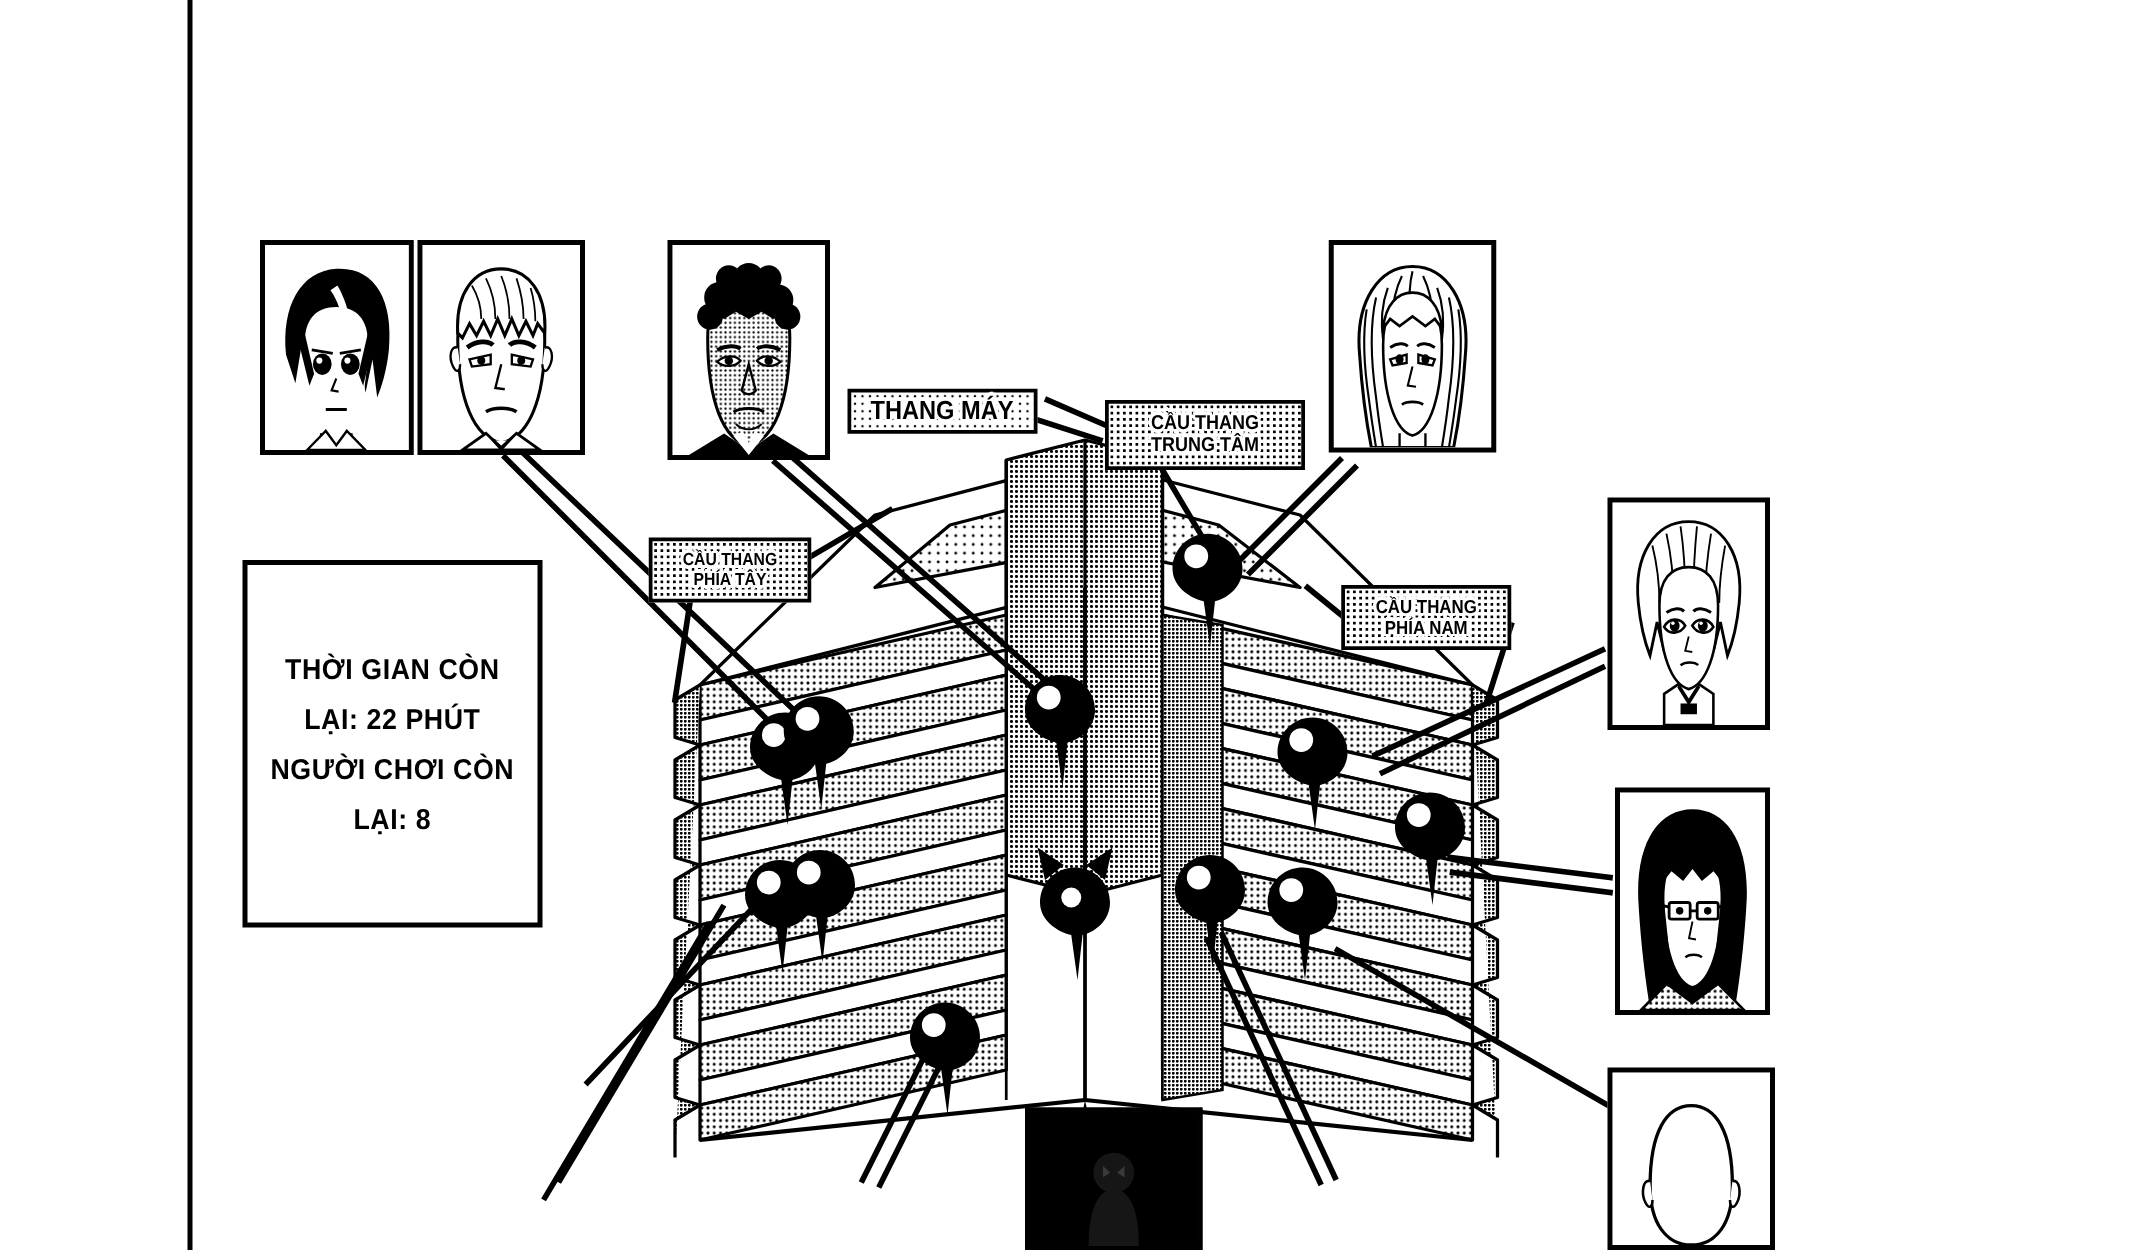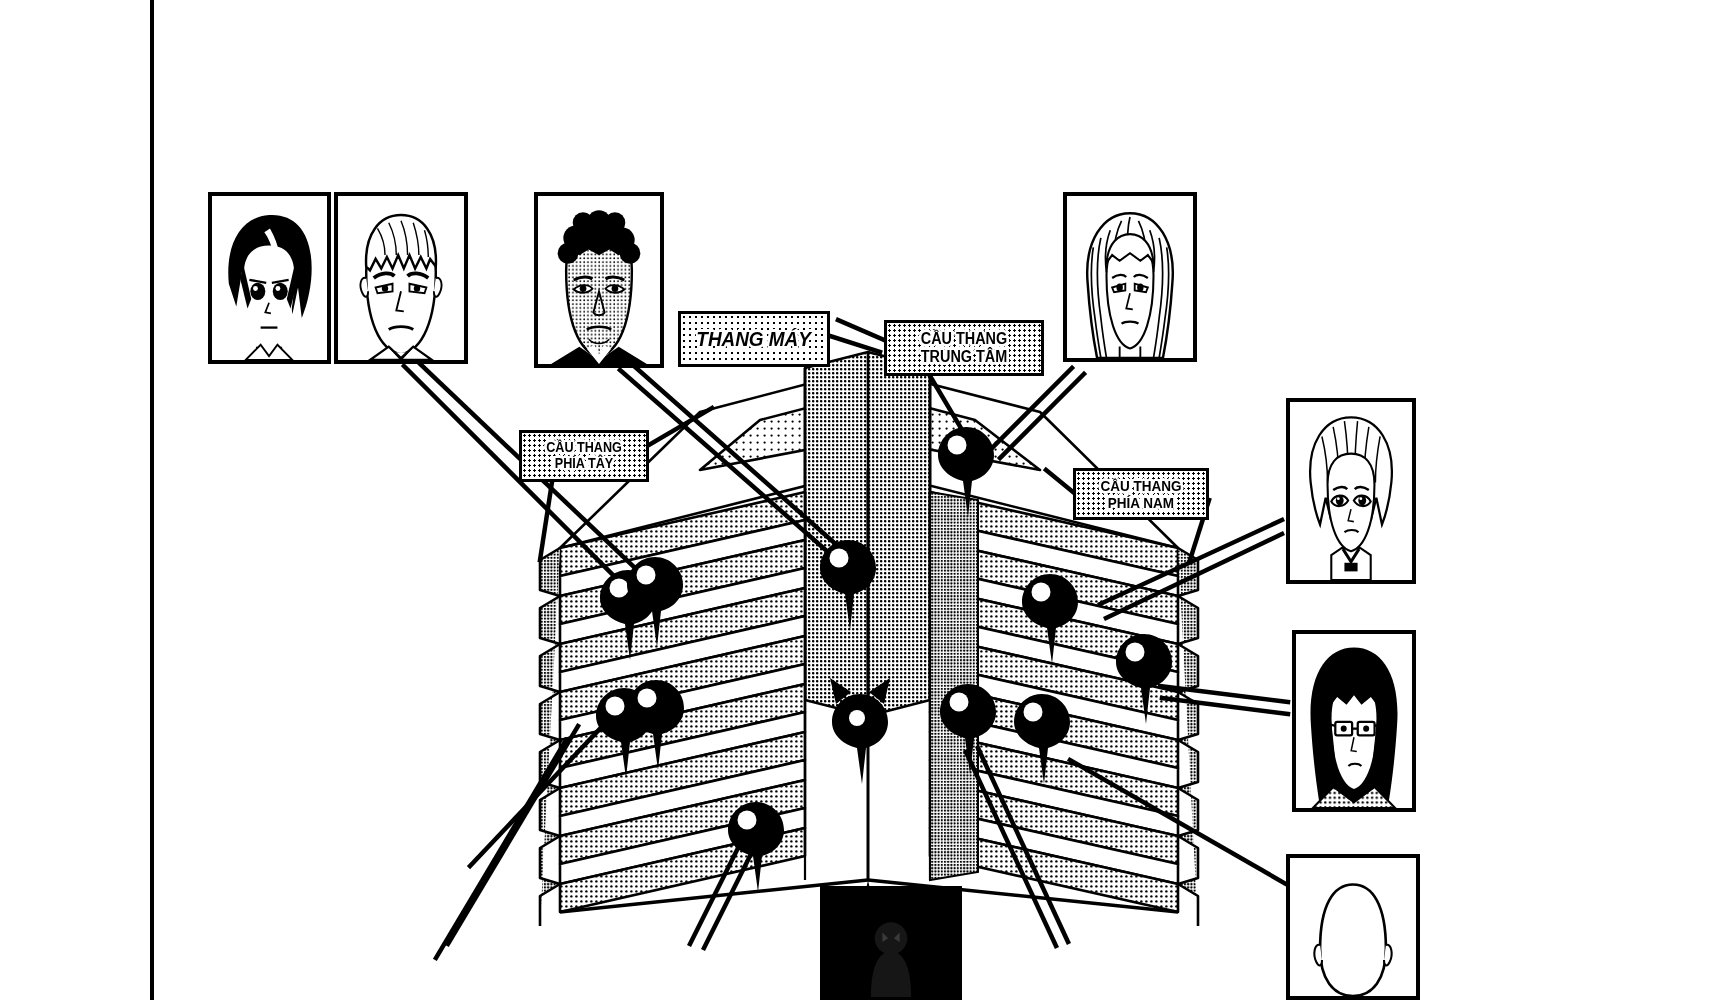--- a/index.html
+++ b/index.html
@@ -65,21 +65,21 @@
     position:relative;z-index:2;color:#000;font-weight:bold;
     font-family:"Liberation Sans", sans-serif;
     line-height:1.14;
     transform:scaleX(0.9);
     white-space:pre-line;
     text-shadow:
        2px 0 0 #fff,-2px 0 0 #fff,0 2px 0 #fff,0 -2px 0 #fff,
        2px 2px 0 #fff,-2px 2px 0 #fff,2px -2px 0 #fff,-2px -2px 0 #fff,
        3px 0 0 #fff,-3px 0 0 #fff,0 3px 0 #fff,0 -3px 0 #fff;
   }
-  #callout-elevator{left:678px;top:311px;width:152px;height:56px;font-style:italic;}
+  #callout-elevator{left:678px;top:311px;width:152px;height:36px;}
   #callout-elevator .ctext{font-size:21px;}
   #callout-west{left:519px;top:430px;width:130px;height:52px;}
   #callout-west .ctext{font-size:14px;}
   #callout-center{left:884px;top:320px;width:160px;height:56px;}
   #callout-center .ctext{font-size:16px;}
   #callout-south{left:1073px;top:468px;width:136px;height:52px;}
   #callout-south .ctext{font-size:15px;}
 
   
   .darkpanel{
@@ -271,20 +271,29 @@
 
       <use href="#pin" x="968" y="712"></use>
       <use href="#pin" x="1042" y="722"></use>
 
       <use href="#pincat" x="860" y="722"></use>
 
       <use href="#pin" x="756" y="830"></use>
     </svg>
   </div>
 
+  <div class="infobox">
+
+    <div class="txt">
+      <div>THỜI GIAN CÒN</div>
+      <div>LẠI: 22 PHÚT</div>
+      <div>NGƯỜI CHƠI CÒN</div>
+      <div>LẠI: 8</div>
+    </div>
+  </div>
 
   <div class="callout" id="callout-elevator">
     <div class="dots"></div>
     <div class="ctext">THANG MÁY</div>
   </div>
 
   <div class="callout dense" id="callout-west">
     <div class="dots"></div>
     <div class="ctext">CẦU THANG
 PHÍA TÂY</div>

